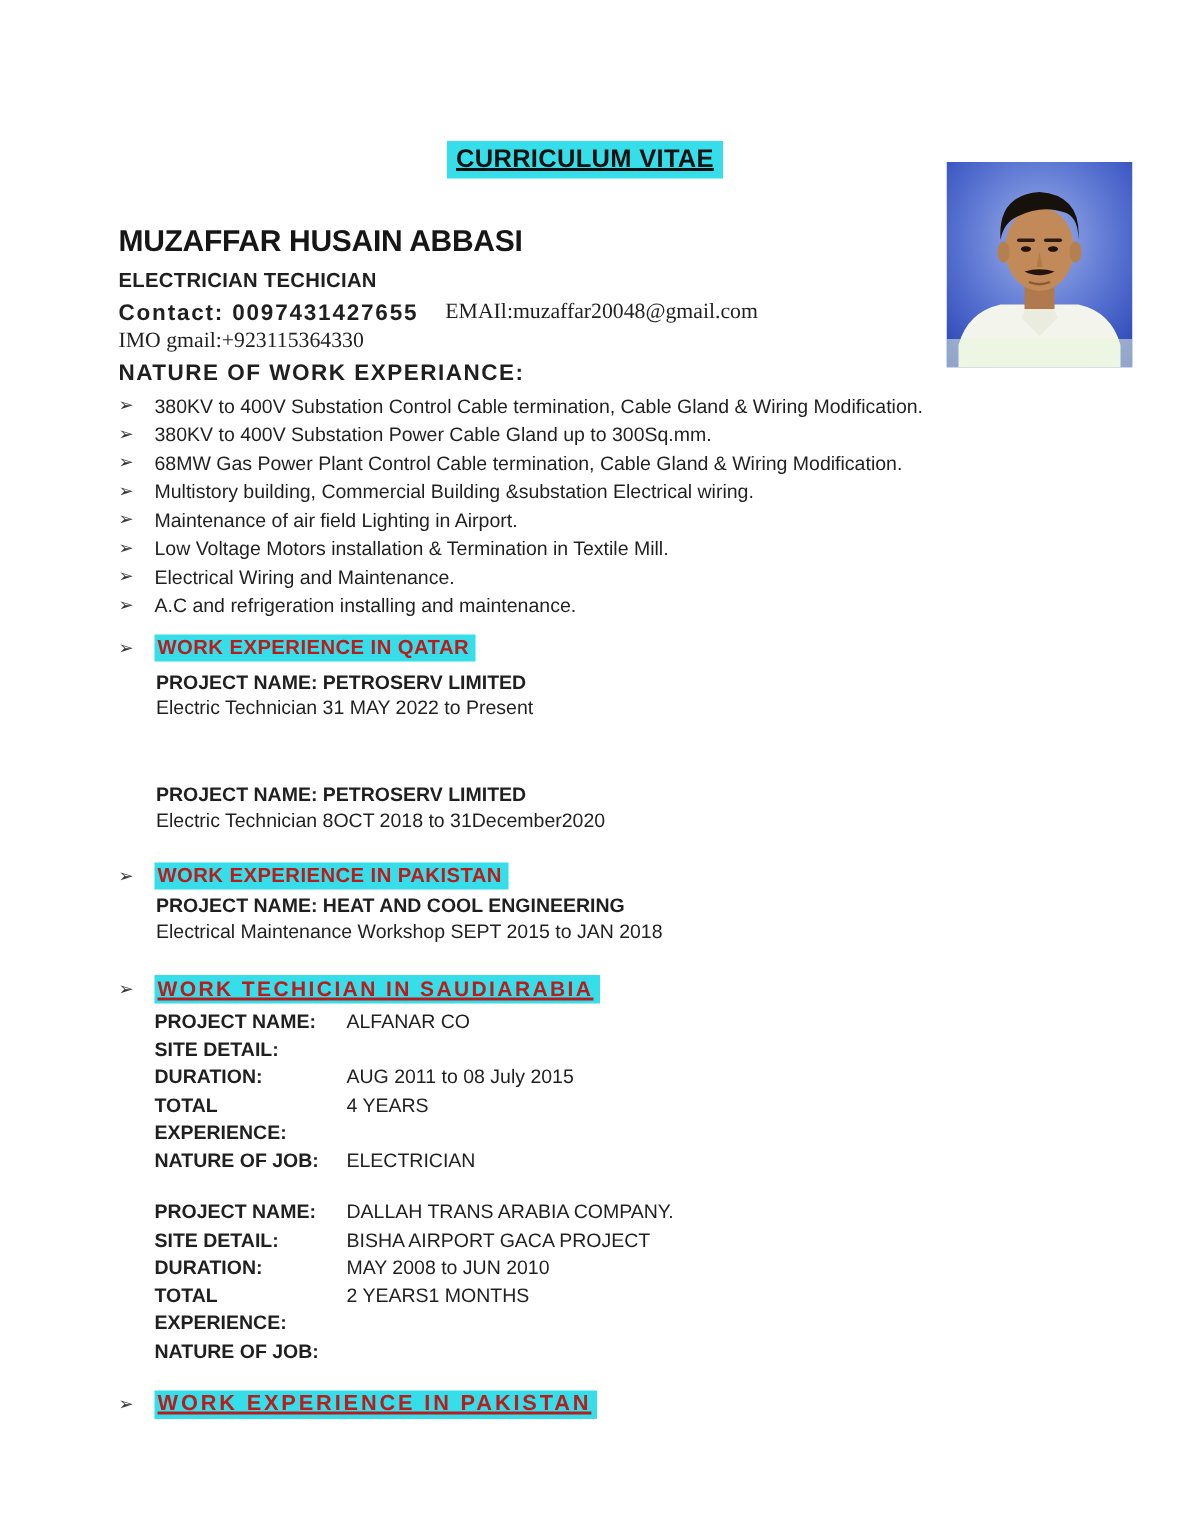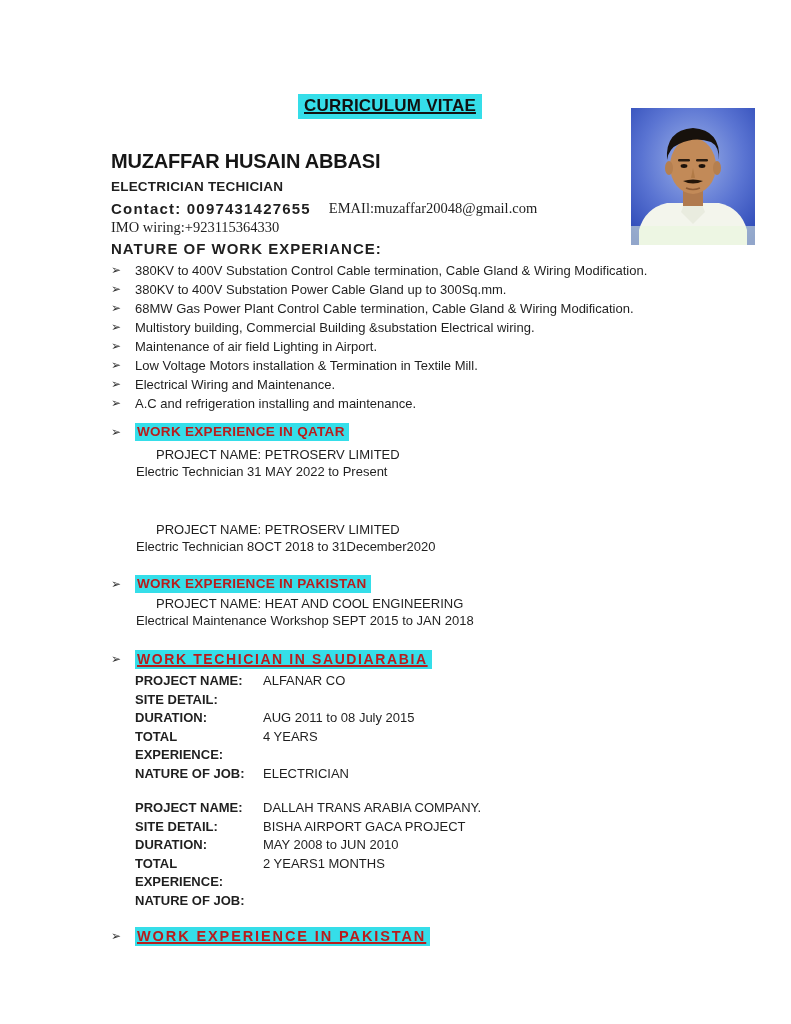--- a/index.html
+++ b/index.html
@@ -26,21 +26,21 @@
 
   
   .photo {
     position:absolute; left:631px; top:108px;
     width:124px; height:137px;
     display:block;
   }
 
   
   .content {
-    position:absolute; left:111px; top:150px; width:625px;
+    position:absolute; left:79px; top:150px; width:625px;
   }
   .name { font-size:20px; line-height:22px; font-weight:bold; letter-spacing:-0.2px; color:#161616; }
   .role { margin-top:7px; font-size:13.5px; line-height:16px; font-weight:bold; letter-spacing:0.2px; }
   .contact-row { margin-top:3px; display:flex; align-items:center; height:20px; }
   .contact { font-size:15px; font-weight:bold; letter-spacing:1.2px; }
   .email { margin-left:18px; font-family:"Liberation Serif", serif; font-size:14.5px; }
   .imo { margin-top:1px; font-family:"Liberation Serif", serif; font-size:14.5px; line-height:17px; }
 
   .nature-heading { margin-top:3px; font-size:15px; font-weight:bold; letter-spacing:1px; line-height:19px; }
 
@@ -58,21 +58,21 @@
   .sec-label.wide {
     font-size:14px; letter-spacing:1.6px;
     text-decoration:underline; text-decoration-thickness:1.5px;
   }
   .sec-label.wide2 {
     font-size:14.5px; letter-spacing:1.9px;
     text-decoration:underline; text-decoration-thickness:1.5px;
   }
 
   .proj { padding-left:25px; }
-  .p-name { margin-top:6px; font-size:13px; line-height:16px; font-weight:normal;margin-left:20px; }
+  .p-name { margin-top:6px; font-size:13px; line-height:16px; font-weight:bold; }
   .p-detail { font-size:13px; line-height:17px; }
 
   .qatar-h { margin-top:10px; }
   .gap-proj { margin-top:42px; }
   .pak-h { margin-top:20px; }
   .saudi-h { margin-top:21px; }
   .bottom-h { margin-top:17px; }
 
   .detail-rows { margin-top:3px; padding-left:24px; }
   .detail-rows.second { margin-top:16px; }
@@ -125,21 +125,21 @@
   </svg>
 
   <div class="content">
 
     <div class="name">MUZAFFAR HUSAIN ABBASI</div>
     <div class="role">ELECTRICIAN TECHICIAN</div>
     <div class="contact-row">
       <span class="contact">Contact: 0097431427655</span>
       <span class="email">EMAIl:muzaffar20048@gmail.com</span>
     </div>
-    <div class="imo">IMO wiring:+923115364330</div>
+    <div class="imo">IMO gmail:+923115364330</div>
 
     <div class="nature-heading">NATURE OF WORK EXPERIANCE:</div>
     <ul class="bullets">
       <li>
         <span class="bullet-marker">➢</span>
         <span>380KV to 400V Substation Control Cable termination, Cable Gland &amp; Wiring Modification.</span>
       </li>
       <li>
         <span class="bullet-marker">➢</span>
         <span>380KV to 400V Substation Power Cable Gland up to 300Sq.mm.</span>

